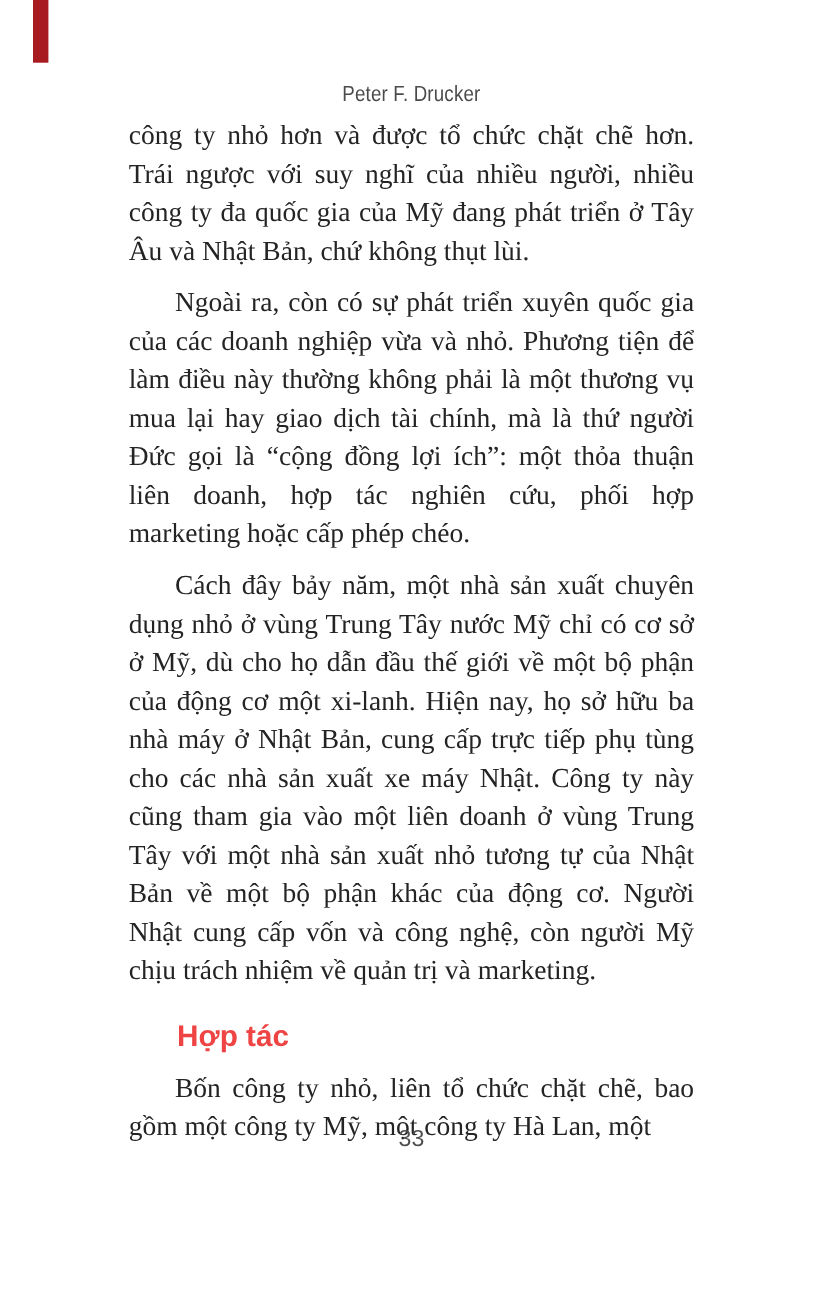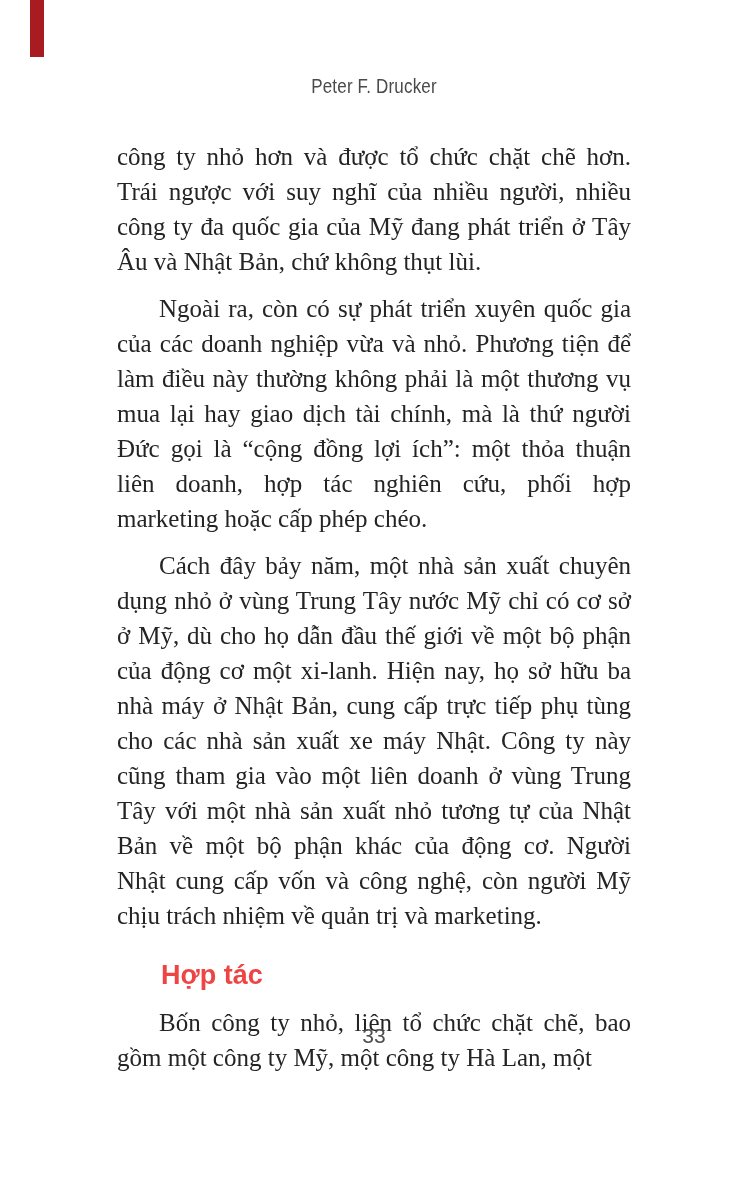--- a/index.html
+++ b/index.html
@@ -31,21 +31,21 @@
     font-family: "Liberation Sans", sans-serif;
     font-size: 20px;
     line-height: 24px;
     color: #4a4a4a;
     letter-spacing: 0.2px;
     transform: scaleX(0.85);
   }
   .text-block {
     position: absolute;
     left: 117px;
-    top: 139px;
+    top: 106px;
     width: 514px;
     font-size: 25px;
     line-height: 35px;
     color: #242424;
     text-align: justify;
   }
   .para {
     margin: 0 0 12px 0;
     text-indent: 42px;
   }

